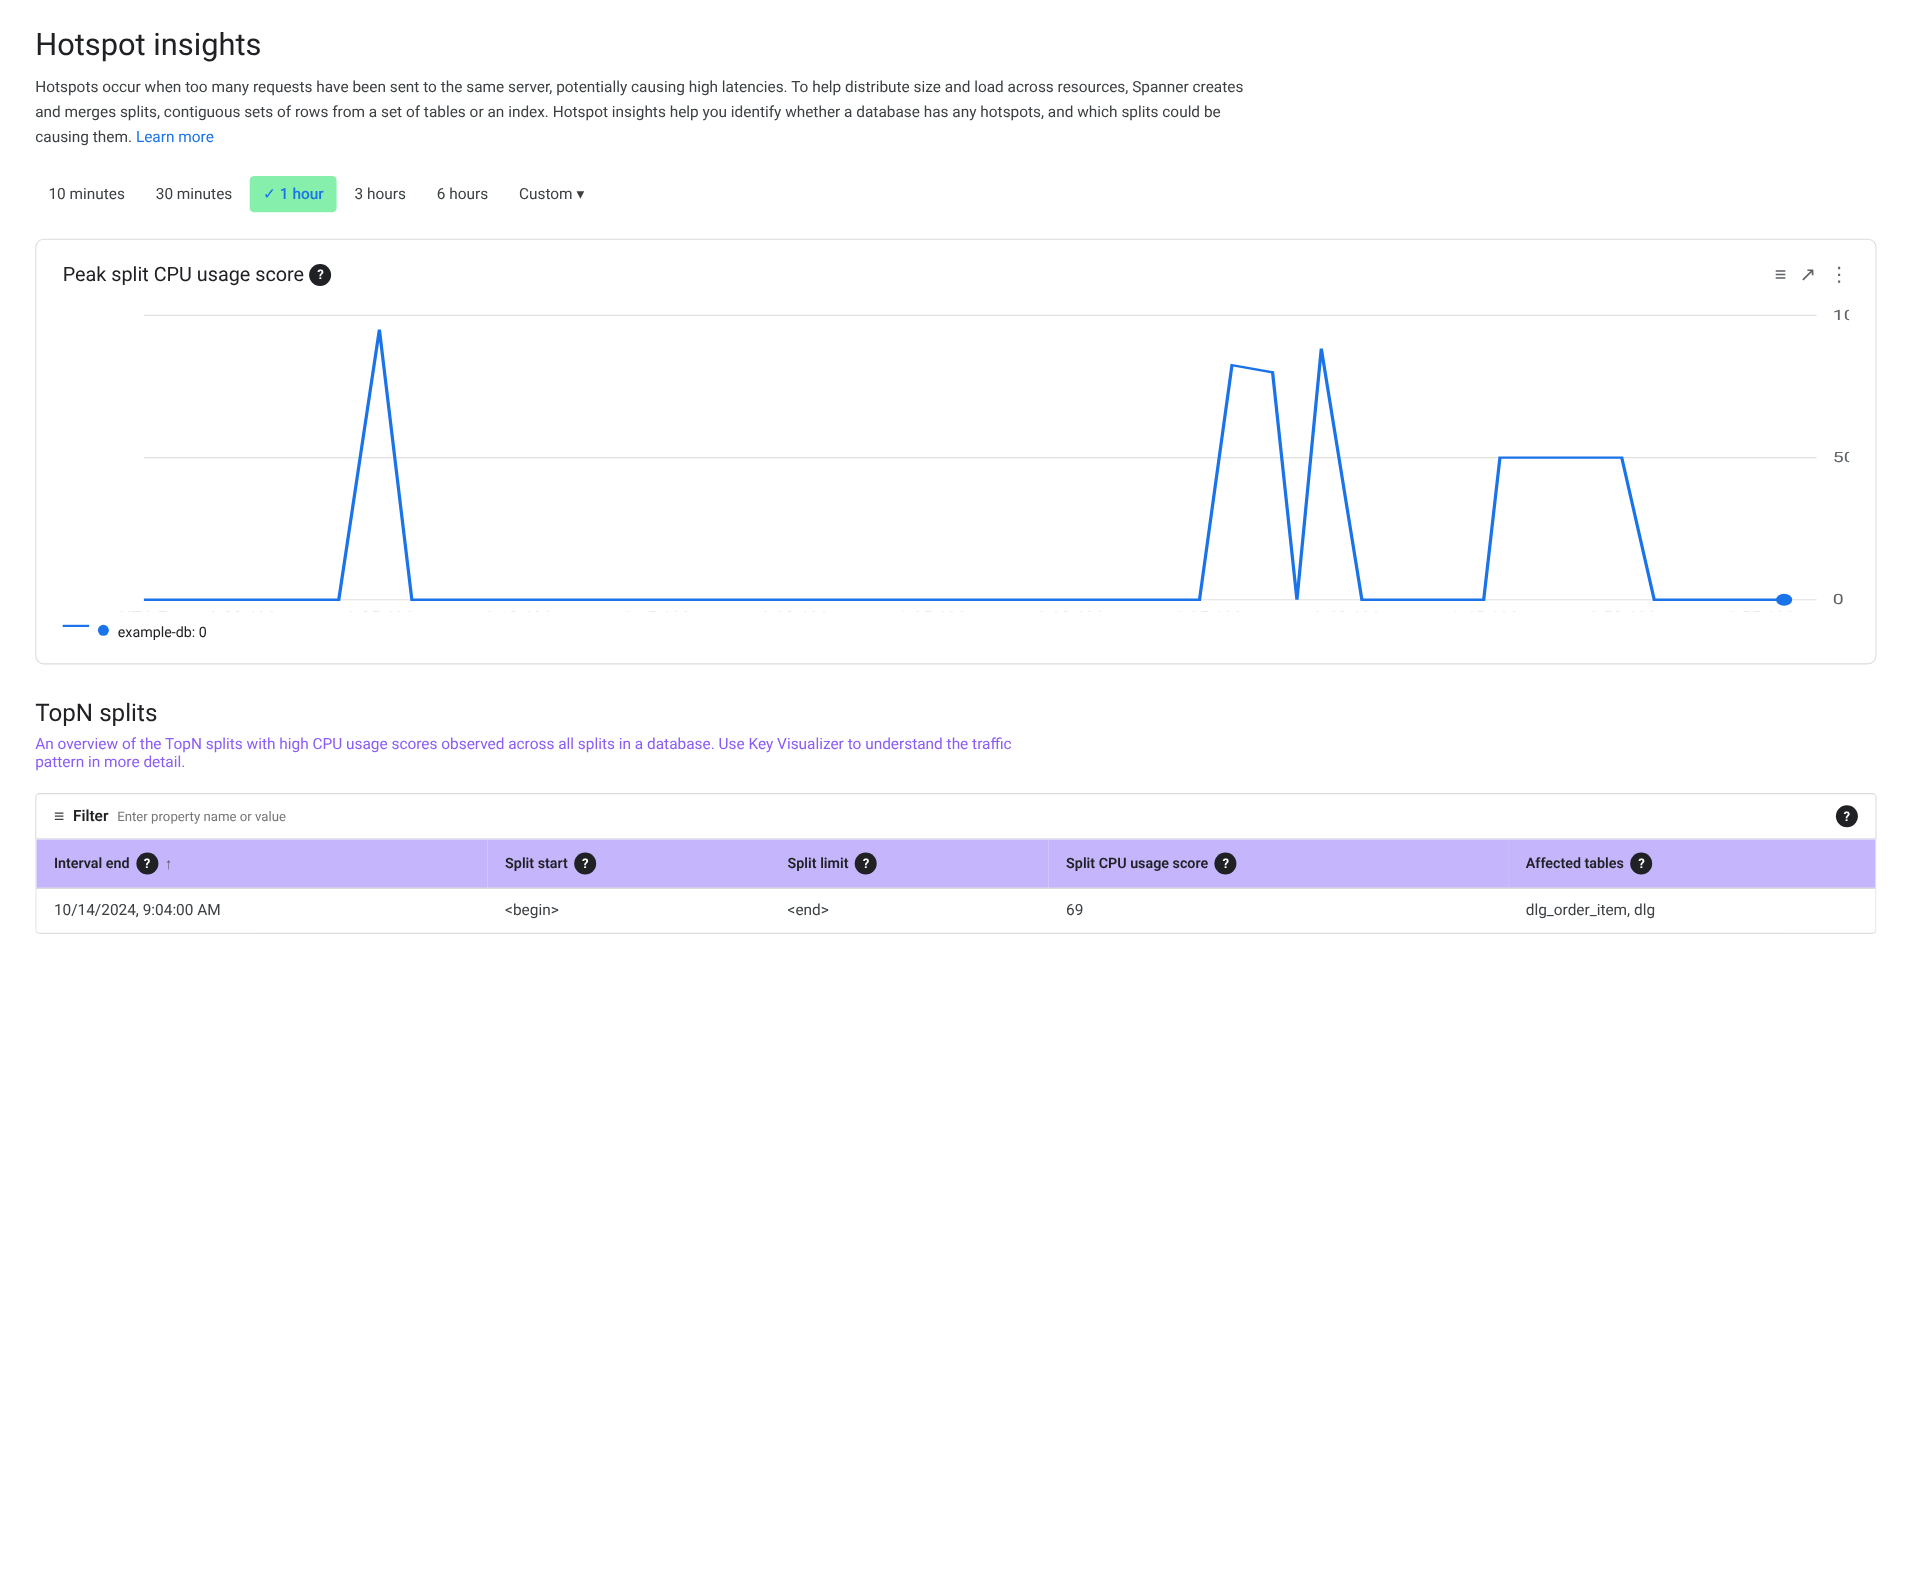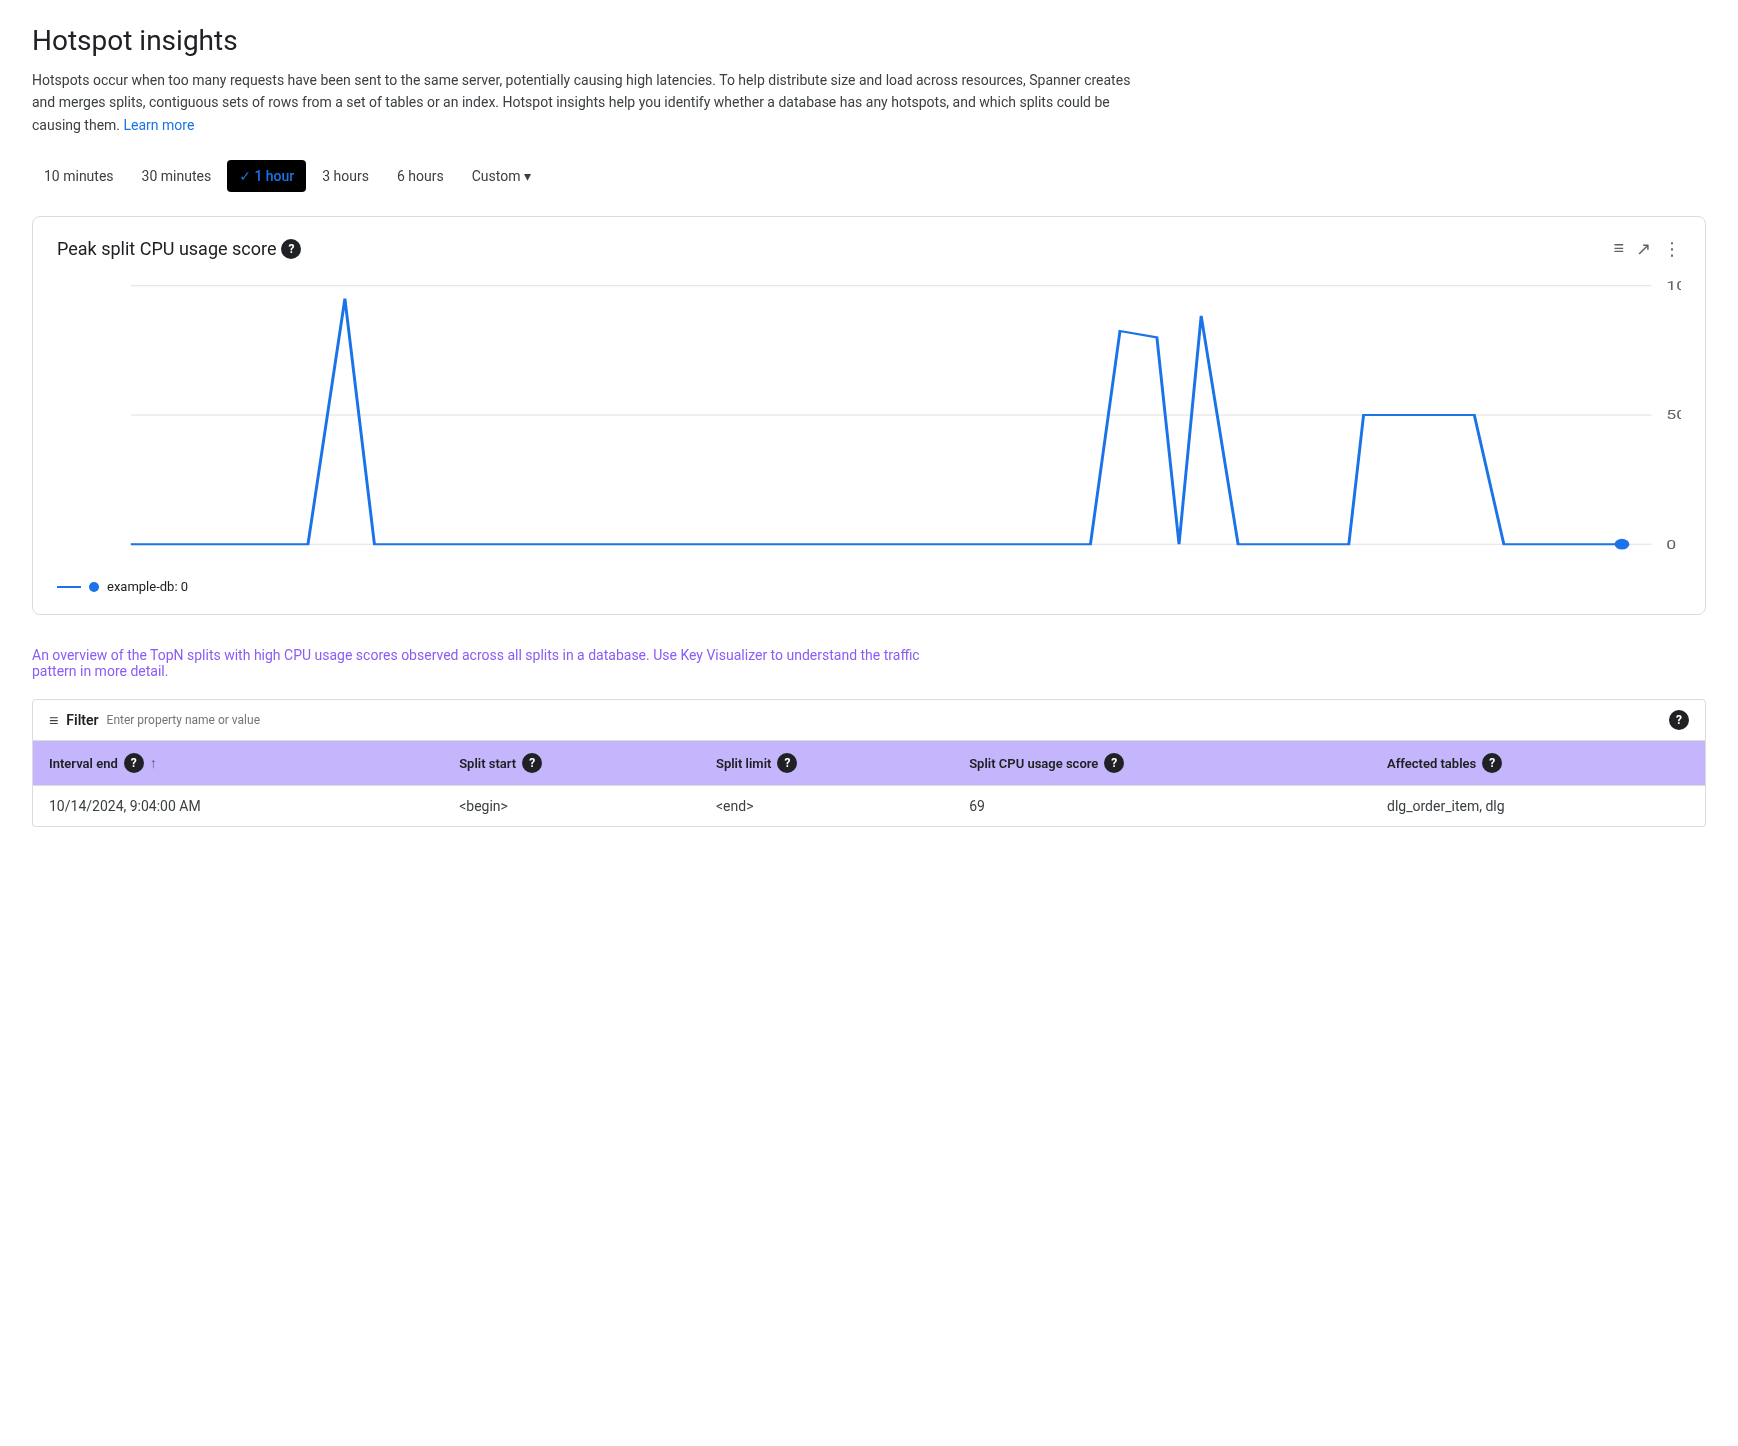--- a/index.html
+++ b/index.html
@@ -72,21 +72,21 @@
       background: none;
       border: none;
       cursor: pointer;
       font-size: 14px;
       color: #3c4043;
       padding: 8px 12px;
       border-radius: 4px;
       font-family: inherit;
     }
     .time-btn.active {
-      background: #000000;
+      background: #86efac;
       color: #1a73e8;
       font-weight: 500;
     }
     .time-btn.active::before {
       content: '✓ ';
     }
     .time-btn.custom-btn {
       display: flex;
       align-items: center;
       gap: 4px;
@@ -140,23 +140,23 @@
       position: relative;
       width: 100%;
       height: 280px;
     }
     .chart-svg {
       width: 100%;
       height: 100%;
     }
     .chart-legend {
       display: flex;
-      align-items: center;
+      align-items: flex-start;
       gap: 8px;
-      margin-top: 24px;
+      margin-top: 12px;
       font-size: 13px;
     }
     .legend-line {
       width: 24px;
       height: 2px;
       background: #1a73e8;
       display: inline-block;
     }
     .legend-dot {
       width: 10px;
@@ -314,20 +314,21 @@
   </div>
 
   <div class="chart-legend">
     <span class="legend-line"></span>
     <span class="legend-dot"></span>
     <span>example-db: 0</span>
   </div>
 </div>
 
 <div class="topn-section">
+  <h2 class="topn-title">TopN splits</h2>
   <p class="topn-desc">An overview of the TopN splits with high CPU usage scores observed across all splits in a database. Use Key Visualizer to understand the traffic pattern in more detail.</p>
 
   <div class="filter-bar">
     <div class="filter-left">
       <span class="filter-icon">≡</span>
       <span class="filter-label">Filter</span>
       <input class="filter-input" type="text" placeholder="Enter property name or value" style="">
     </div>
     <span class="help-icon">?</span>
   </div>

